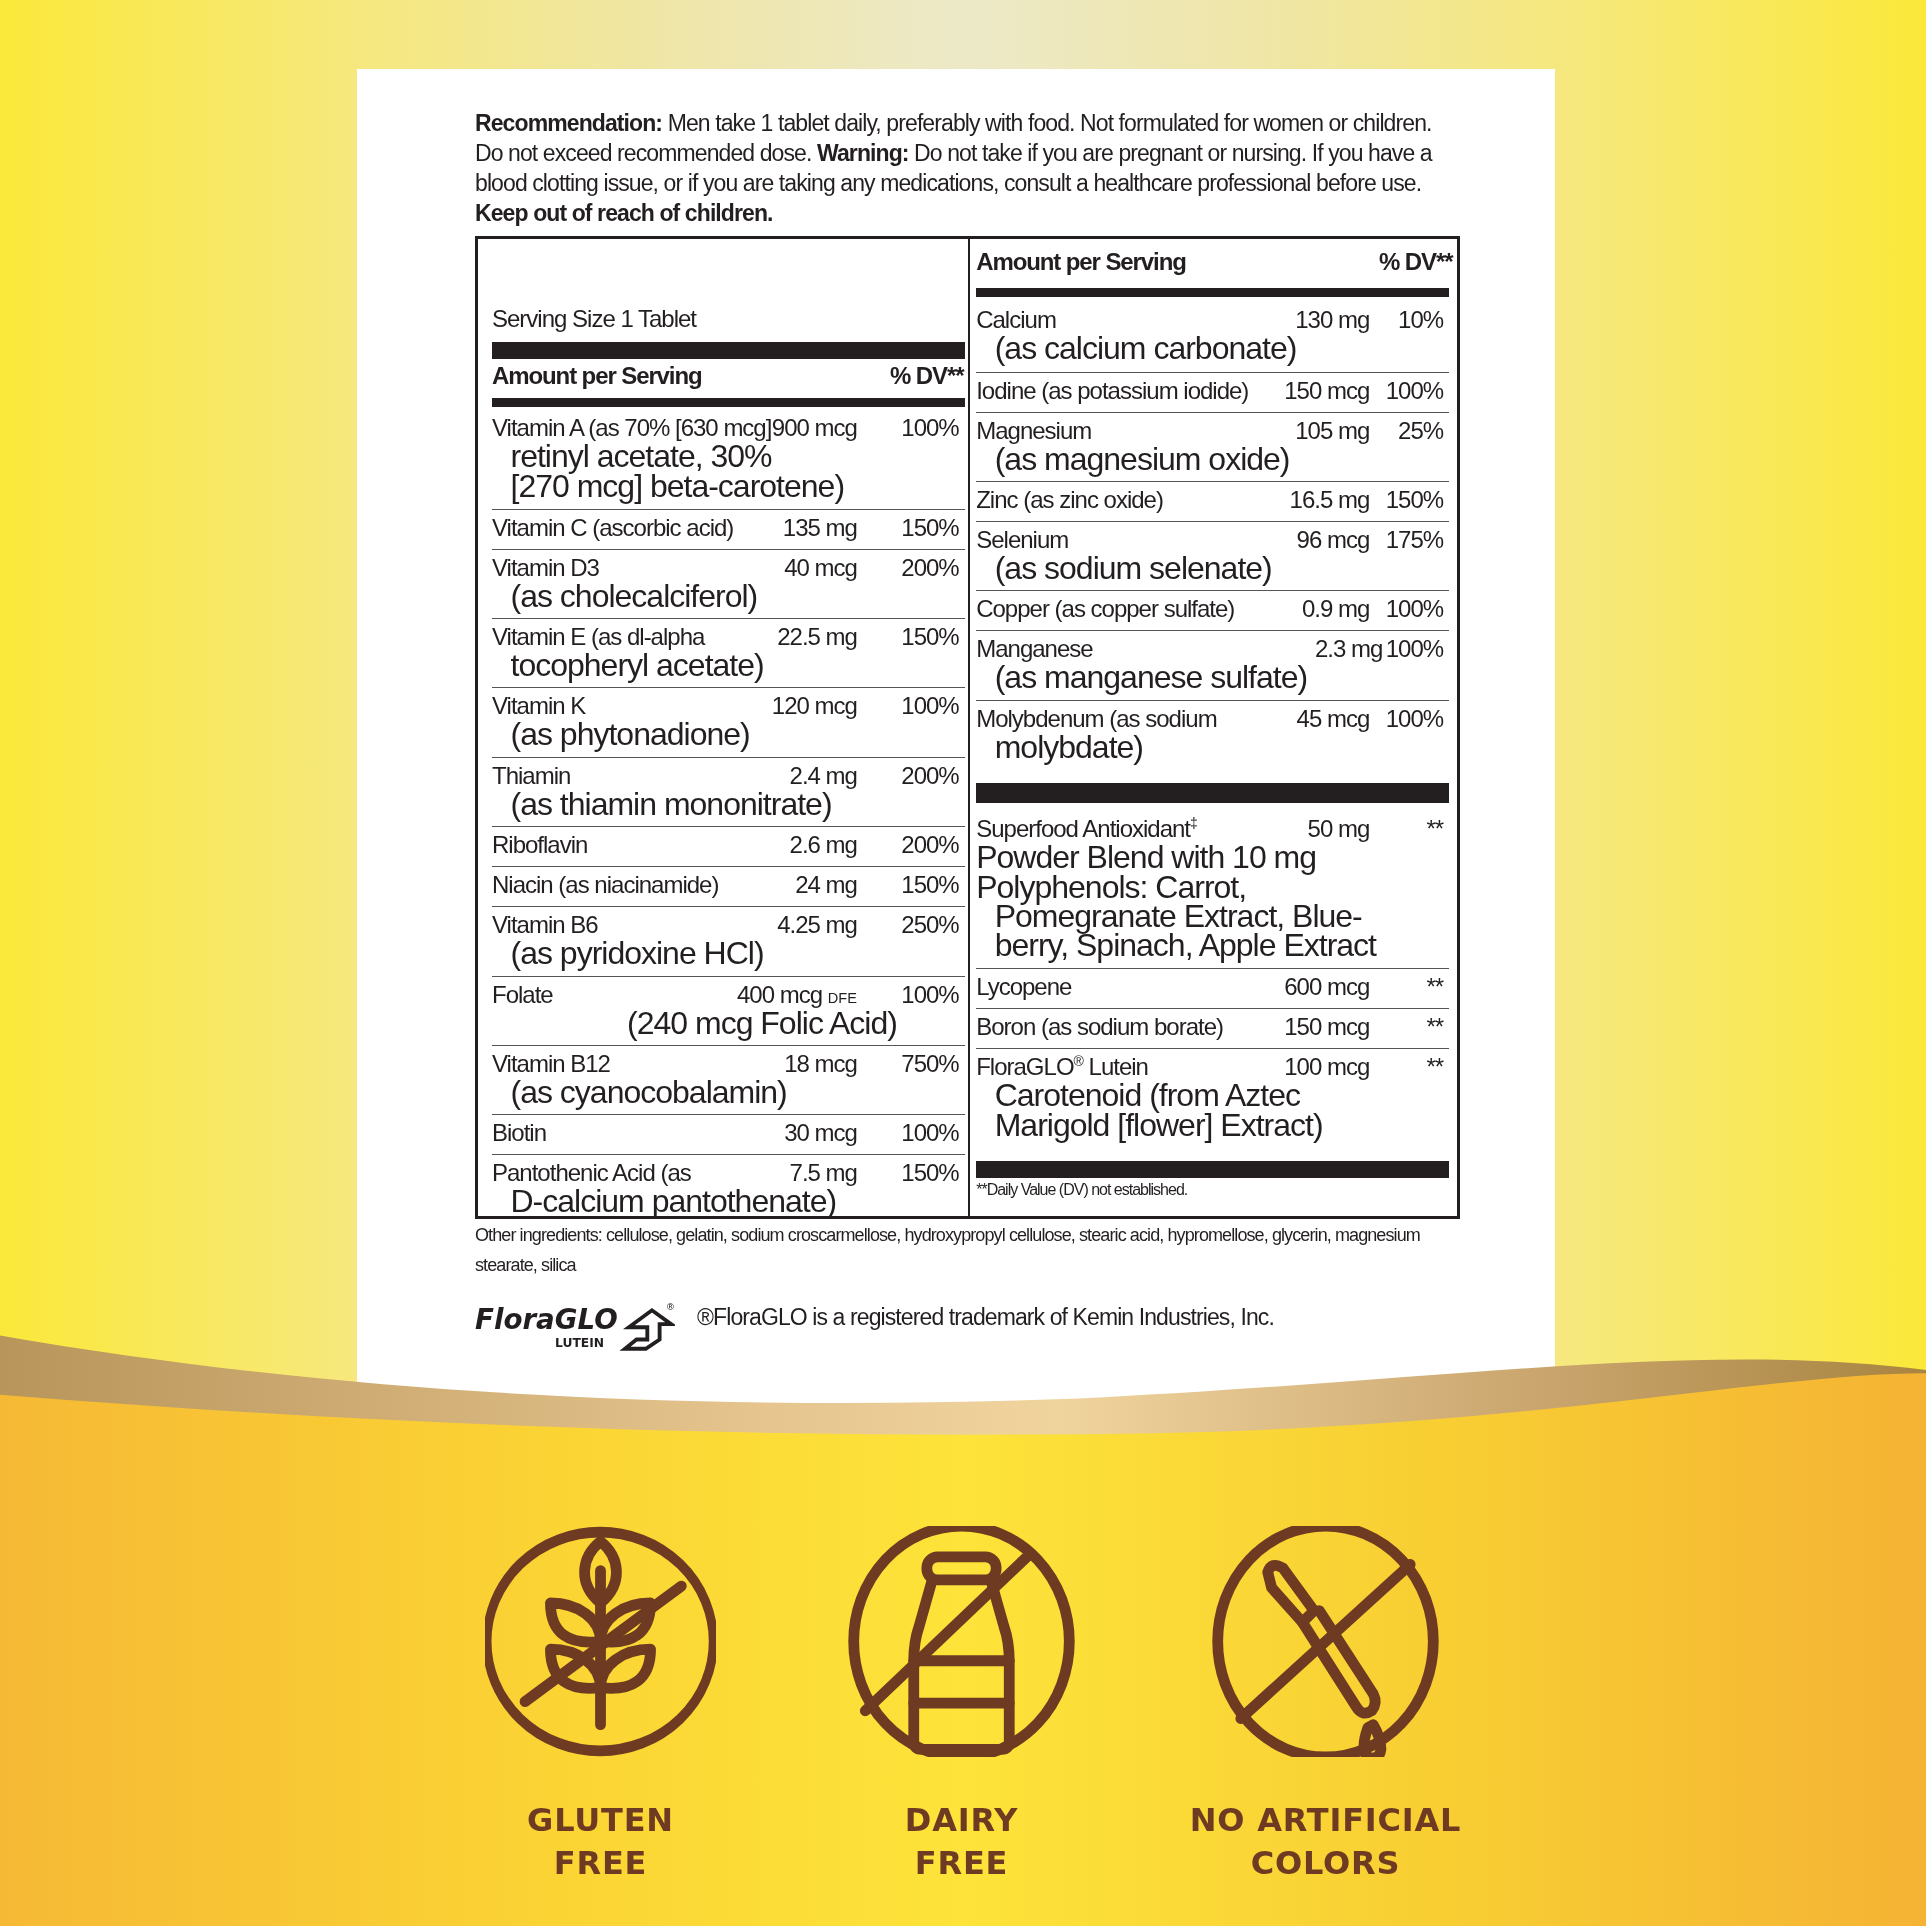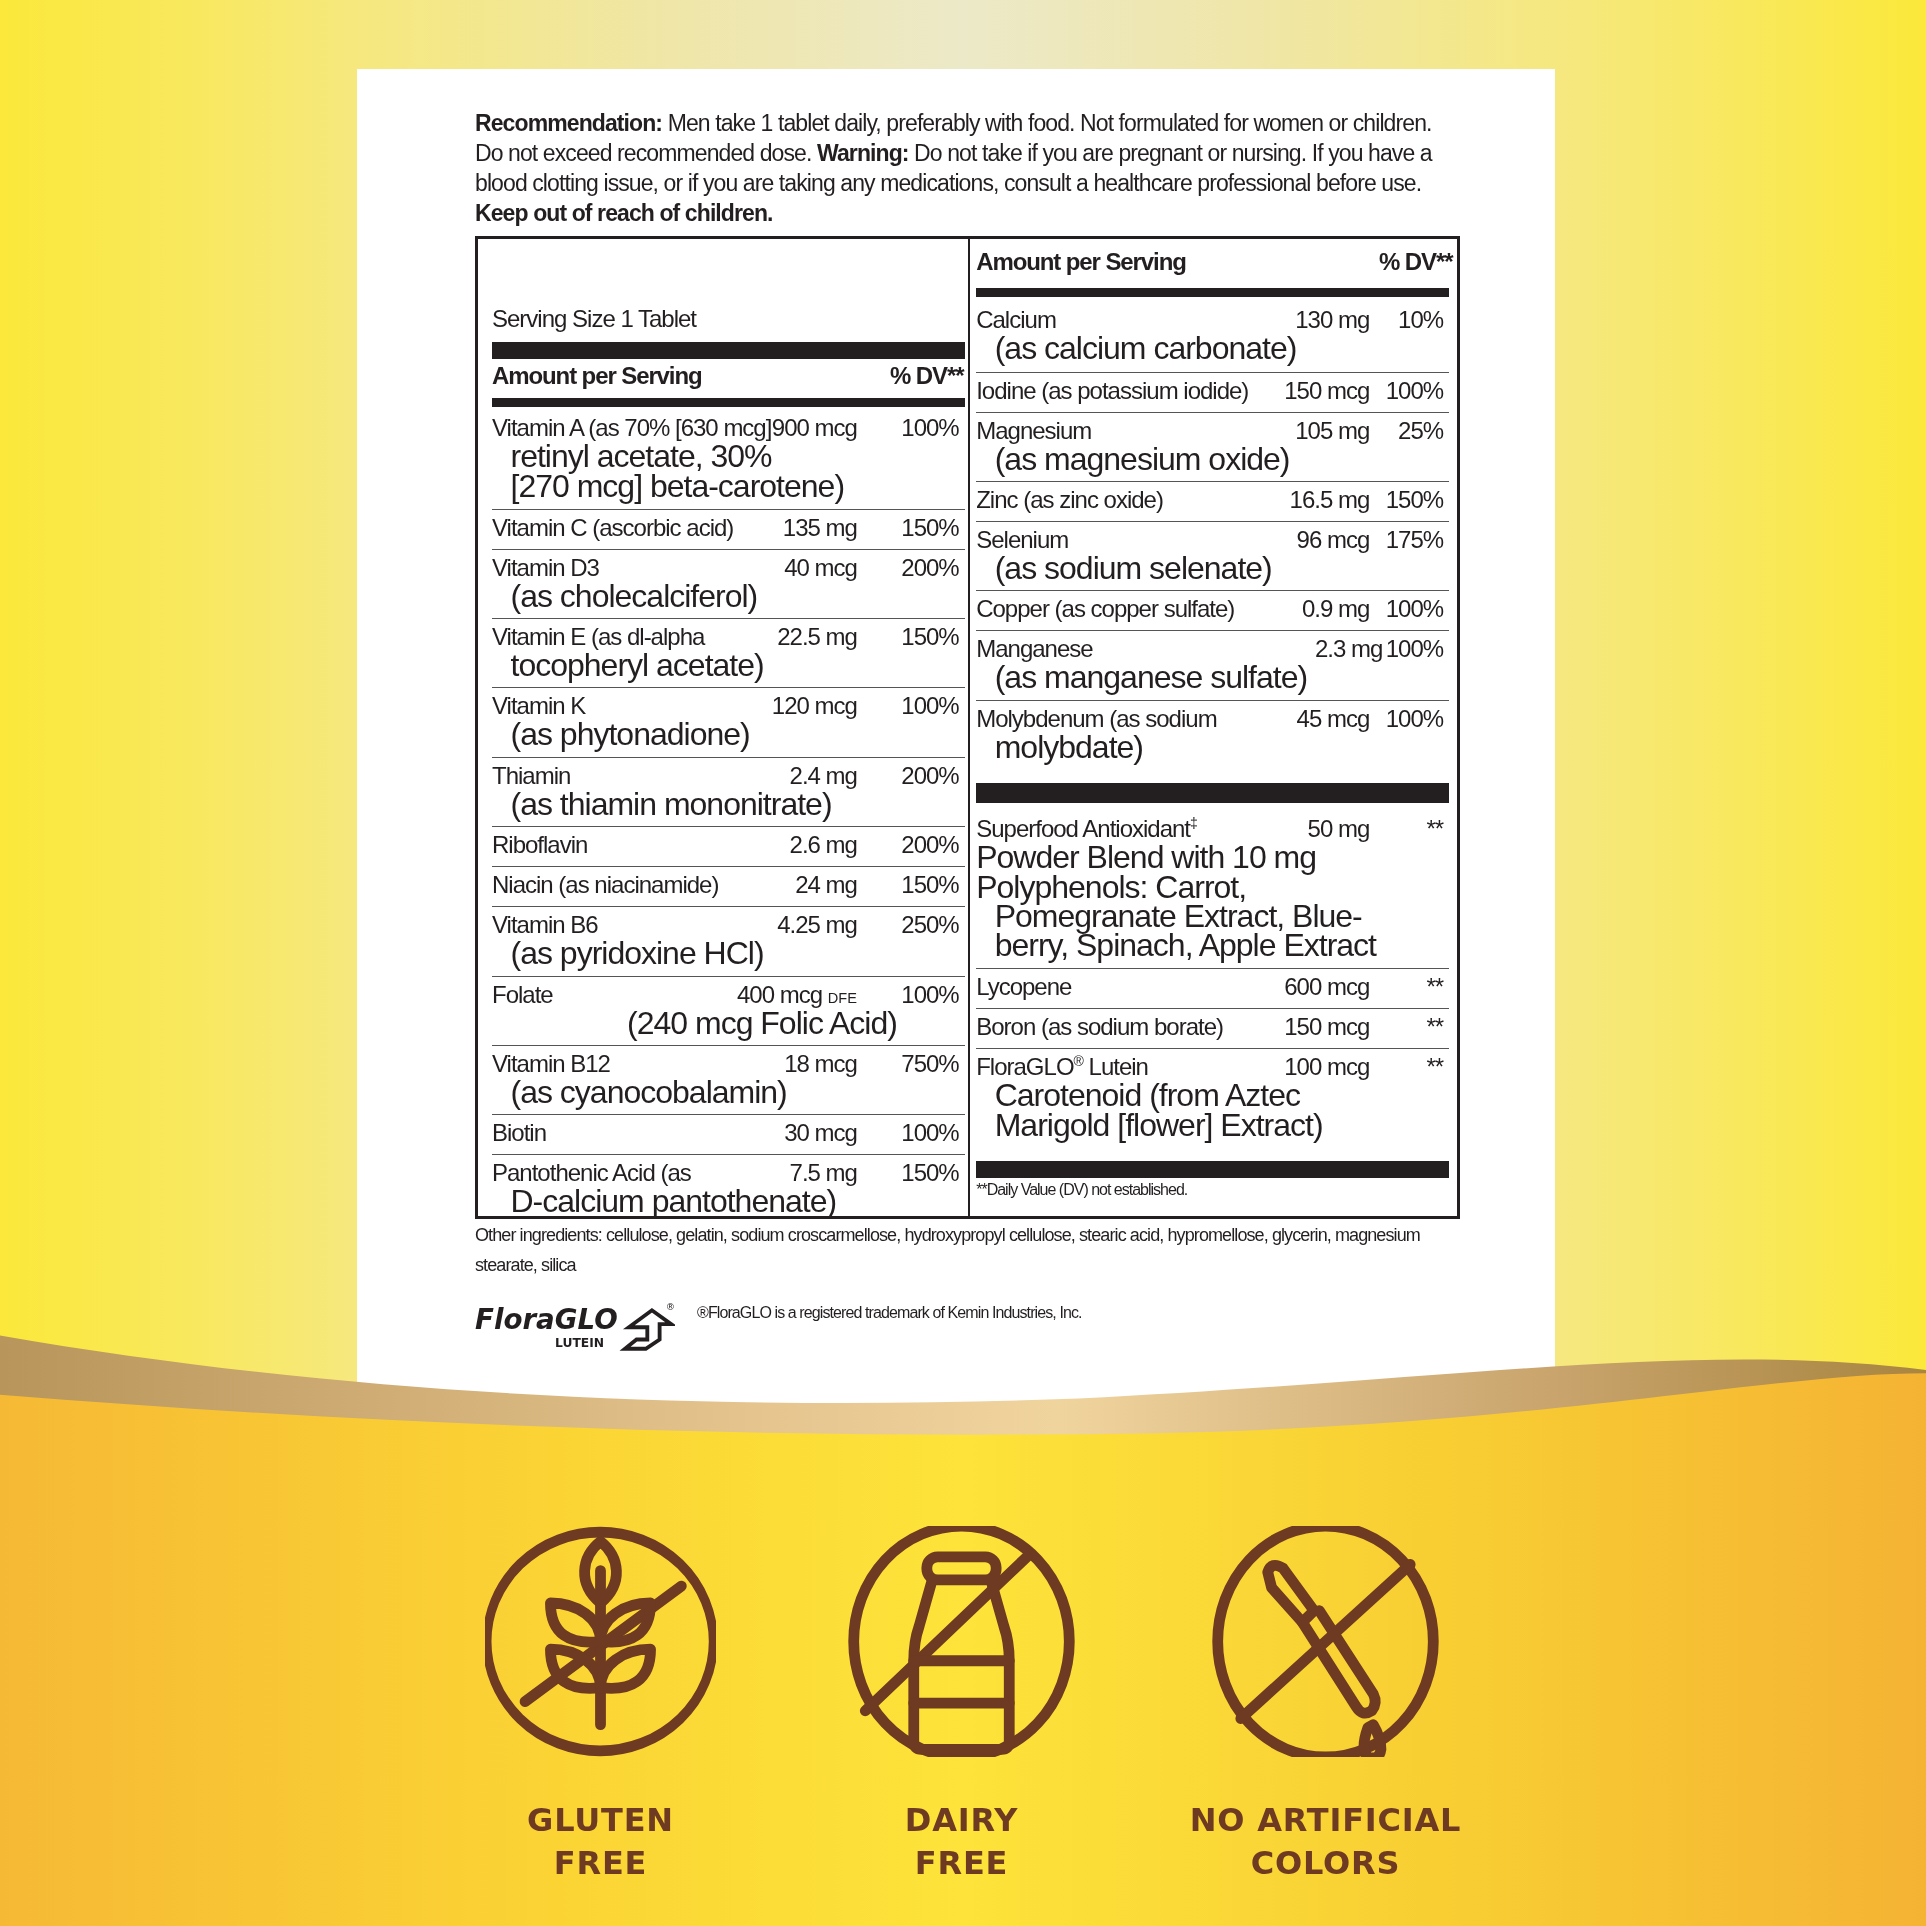--- a/index.html
+++ b/index.html
@@ -37,21 +37,21 @@
   .row { position:absolute; border-top:1.5px solid #555; }
   .row .name { position:absolute; left:0; top:3.1px; font-size:24px; line-height:29px; letter-spacing:-1px; white-space:pre; }
   .row .amt { position:absolute; top:3.1px; font-size:24px; line-height:29px; letter-spacing:-1px; text-align:right; white-space:nowrap; }
   .row .dv { position:absolute; right:6.2px; top:3.1px; font-size:24px; line-height:29px; letter-spacing:-1px; text-align:right; }
   .row .sub { position:absolute; font-size:32px; line-height:29px; letter-spacing:-1px; white-space:nowrap; }
   .sup { font-size:14px; vertical-align:super; line-height:0; }
   .dfe { font-size:14.6px; letter-spacing:0; }
   .footnote { position:absolute; left:6.2px; font-size:16px; letter-spacing:-1px; }
   .other { position:absolute; left:475px; top:1220px; width:994px; font-size:18px; line-height:30px; letter-spacing:-0.9px; }
   .logo { position:absolute; left:475px; top:1301px; }
-  .tm { position:absolute; left:697px; top:1304px; font-size:16px; letter-spacing:-0.9px; }
+  .tm { position:absolute; left:697px; top:1304px; font-size:23px; letter-spacing:-0.9px; }
   .wave { position:absolute; left:0; top:1310px; width:1926px; height:616px; }
   .badge { position:absolute; top:1526px; width:277px; text-align:center; }
   .badge svg { display:block; margin:0 auto; }
   .badge-label {
     margin-top:42px; font-family:"DejaVu Sans", sans-serif; font-weight:700; font-size:32px;
     line-height:43px; color:#6e3a22; letter-spacing:0.8px;
   }
 </style>
 </head>
 <body>

